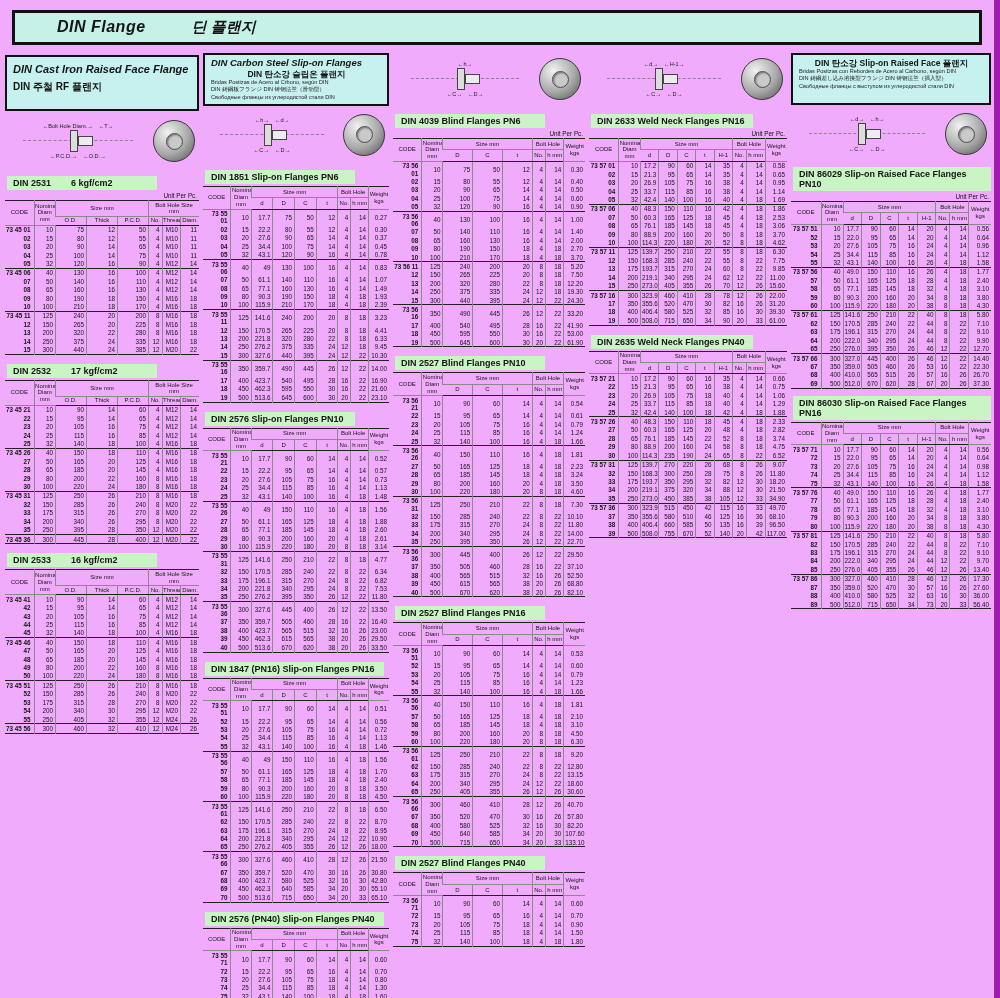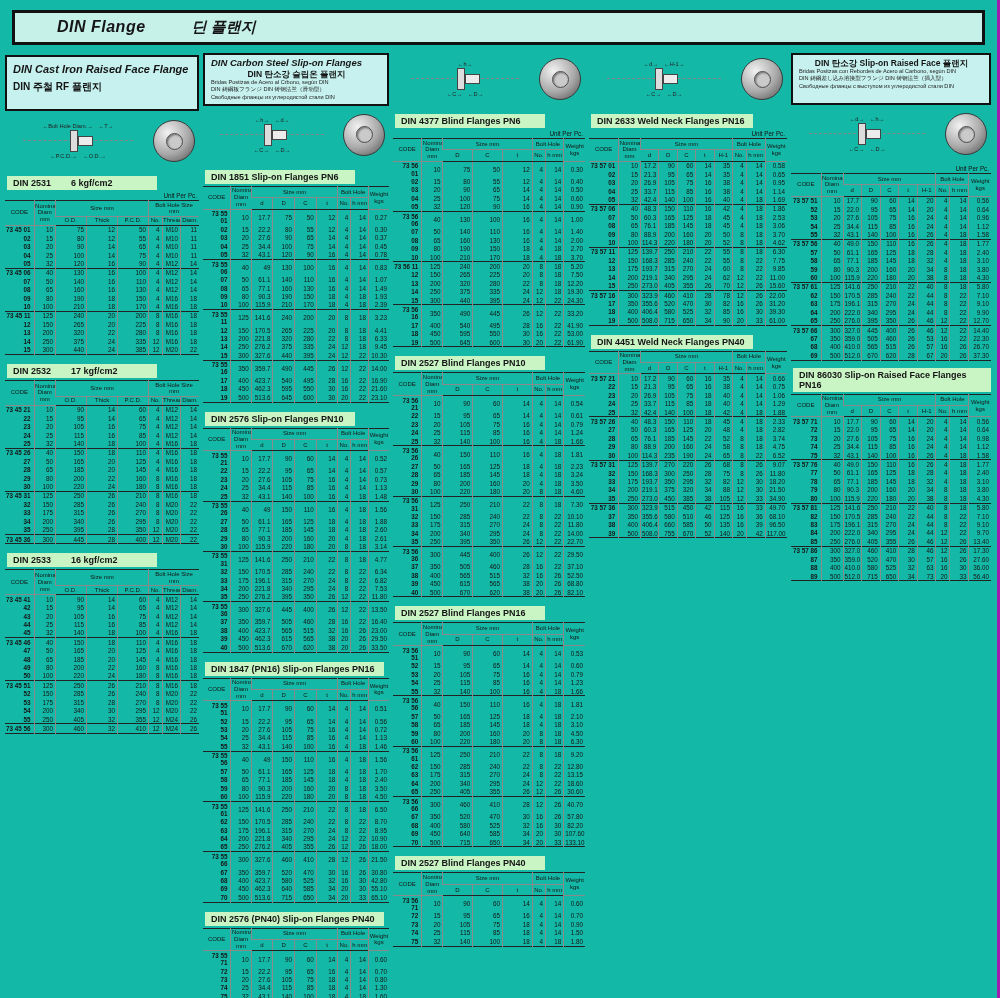--- a/index.html
+++ b/index.html
@@ -1,20 +1,20 @@
 <!DOCTYPE html>
 <html><head>
 <meta charset="utf-8">
 <style>
   * { margin:0; padding:0; box-sizing:border-box; }
   html,body { background:#e9e9e4; }
   .page {
-    width:1000px; height:998px; background:#14b8a6; position:relative;
+    width:1000px; height:998px; background:#f0abfc; position:relative;
     font-family:"Liberation Sans", sans-serif; color:#151515; overflow:hidden;
-    margin:0 auto; border-right:3px solid #a21caf;
+    margin:0 auto; border-right:6px solid #a21caf;
   }
   .banner {
     margin:10px 12px 8px 12px; border:3px solid #111; background:#c6f1e9;
     padding:5px 10px 5px 42px; display:flex; align-items:baseline; gap:46px;
   }
   .banner .t-en { font-size:16px; font-weight:bold; font-style:italic; letter-spacing:0.5px; }
   .banner .t-ko { font-size:15px; font-weight:bold; font-style:italic; }
   .cols { display:flex; gap:4px; padding:0 5px; align-items:flex-start; }
   .col { flex:0 0 auto; }
   .col0{ width:194px; } .col1{ width:186px; } .col2{ width:192px; } .col3{ width:198px; } .col4{ width:200px; }
@@ -1542,21 +1542,21 @@
                 <span class="dim-item">C</span>
                 <span class="dim-item">D</span>
               </div>
             </div>
             <div class="photo">
               <div class="ring"></div>
             </div>
           </div>
         </div>
       <div class="tables">
-          <div class="table-block"><div class="tbl-title"><span class="tt-name">DIN 4377 Blind Flanges PN6</span></div><div class="unit-note">Unit Per Pc.</div><table class="spec">
+          <div class="table-block"><div class="tbl-title"><span class="tt-name">DIN 4039 Blind Flanges PN6</span></div><div class="unit-note">Unit Per Pc.</div><table class="spec">
               <colgroup>
                 <col style="width: 15%;">
                 <col style="width: 11%;">
                 <col style="width: 15.5%;">
                 <col style="width: 15.5%;">
                 <col style="width: 15.5%;">
                 <col style="width: 7%;">
                 <col style="width: 9.5%;">
                 <col style="width: 11%;">
               </colgroup>
@@ -2591,21 +2591,21 @@
                   <td>715</td>
                   <td>650</td>
                   <td>34</td>
                   <td>90</td>
                   <td>20</td>
                   <td>33</td>
                   <td>61.00</td>
                 </tr>
               </tbody>
             </table></div>
-          <div class="table-block"><div class="tbl-title"><span class="tt-name">DIN 4451 Weld Neck Flanges PN40</span></div><table class="spec">
+          <div class="table-block"><div class="tbl-title"><span class="tt-name">DIN 2635 Weld Neck Flanges PN40</span></div><table class="spec">
               <colgroup>
                 <col style="width: 15%;">
                 <col style="width: 11%;">
                 <col style="width: 9.3%;">
                 <col style="width: 9.3%;">
                 <col style="width: 9.3%;">
                 <col style="width: 9.3%;">
                 <col style="width: 9.3%;">
                 <col style="width: 7%;">
                 <col style="width: 9.5%;">
@@ -2886,21 +2886,21 @@
                 <span class="dim-item">C</span>
                 <span class="dim-item">D</span>
               </div>
             </div>
             <div class="photo">
               <div class="ring"></div>
             </div>
           </div>
         </div>
       <div class="tables">
-          <div class="table-block"><div class="unit-note">Unit Per Pc.</div><table class="spec">
+          <div class="table-block"><div class="tbl-title"><span class="tt-name">DIN 86029 Slip-on Raised Face Flanges PN10</span></div><div class="unit-note">Unit Per Pc.</div><table class="spec">
               <colgroup>
                 <col style="width: 15%;">
                 <col style="width: 11%;">
                 <col style="width: 9.3%;">
                 <col style="width: 9.3%;">
                 <col style="width: 9.3%;">
                 <col style="width: 9.3%;">
                 <col style="width: 9.3%;">
                 <col style="width: 7%;">
                 <col style="width: 9.5%;">

